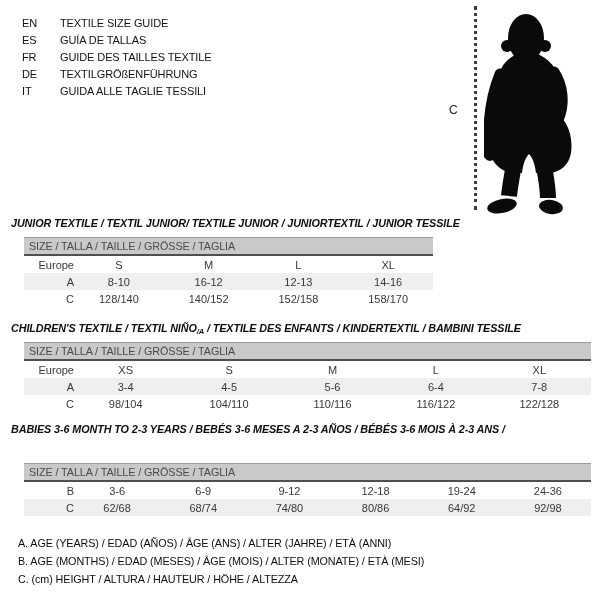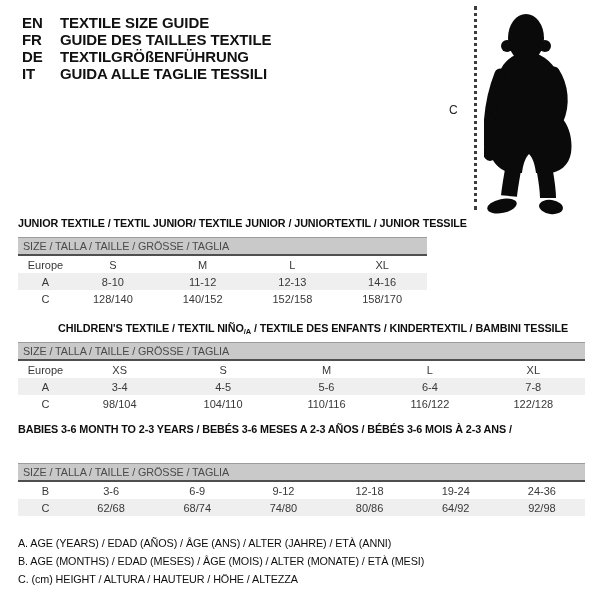--- a/index.html
+++ b/index.html
@@ -2,49 +2,53 @@
 <html><head>
 <meta charset="utf-8">
 <style>
   html,body{margin:0;padding:0;}
   body{
     width:600px;height:600px;position:relative;background:#ffffff;
     font-family:"Liberation Sans", sans-serif;color:#111;overflow:hidden;
   }
   
   .lang-block{position:absolute;left:22px;top:14px;}
-  .lang-row{display:flex;height:17px;align-items:center;font-weight:bold;font-size:15px;letter-spacing:-0.1px;}
+  .lang-row{display:flex;height:17px;align-items:center;font-weight:normal;font-size:11px;letter-spacing:-0.1px;}
   .lang-code{width:38px;flex:0 0 38px;}
   
   .figure-line{position:absolute;left:474px;top:6px;height:204px;width:0;border-left:3px dotted #3c3c3c;}
   .figure-c{position:absolute;left:449px;top:103px;font-size:12px;color:#222;}
   .baby-svg{position:absolute;left:484px;top:6px;}
   
-  .sec-title{position:absolute;left:18px;font-weight:bold;font-size:10.8px;letter-spacing:-0.1px;color:#0e0e0e;line-height:14px;}
+  .sec-title{position:absolute;left:11px;font-weight:bold;font-size:10.8px;letter-spacing:-0.1px;color:#0e0e0e;line-height:14px;font-style:italic;}
   .sec-title .sub{font-size:7.5px;vertical-align:-2px;}
-  table.size-table{position:absolute;left:18px;border-collapse:collapse;table-layout:fixed;font-size:11px;color:#383838;}
+  table.size-table{position:absolute;left:24px;border-collapse:collapse;table-layout:fixed;font-size:11px;color:#383838;}
   .size-table th{
     background:#c9c9c9;color:#4a4a4a;font-weight:normal;text-align:left;
     font-size:10.8px;padding:2px 0 2px 5px;height:12px;
     border-top:1px solid #9c9c9c;border-bottom:2px solid #4f4f4f;letter-spacing:-0.1px;
   }
   .size-table td{text-align:center;height:17px;padding:0;}
-  .size-table td.lbl{text-align:center;padding-left:5px;}
+  .size-table td.lbl{text-align:right;padding-left:5px;}
   .size-table tr.alt{background:#efefef;}
   
   .footnotes{position:absolute;left:18px;top:536px;}
   .footnote{font-weight:normal;font-size:10.8px;letter-spacing:-0.1px;line-height:14px;margin-bottom:4px;color:#0e0e0e;}
 </style>
 </head>
 <body>
 
 <div class="lang-block">
   <div class="lang-row">
     <span class="lang-code">EN</span>
     <span class="lang-label">TEXTILE SIZE GUIDE</span>
+  </div>
+  <div class="lang-row">
+    <span class="lang-code">ES</span>
+    <span class="lang-label">GUÍA DE TALLAS</span>
   </div>
   <div class="lang-row">
     <span class="lang-code">FR</span>
     <span class="lang-label">GUIDE DES TAILLES TEXTILE</span>
   </div>
   <div class="lang-row">
     <span class="lang-code">DE</span>
     <span class="lang-label">TEXTILGRÖßENFÜHRUNG</span>
   </div>
   <div class="lang-row">
@@ -90,35 +94,35 @@
     <tr>
       <td class="lbl">Europe</td>
       <td>S</td>
       <td>M</td>
       <td>L</td>
       <td>XL</td>
     </tr>
     <tr class="alt">
       <td class="lbl">A</td>
       <td>8-10</td>
-      <td>11-12</td>
+      <td>16-12</td>
       <td>12-13</td>
       <td>14-16</td>
     </tr>
     <tr>
       <td class="lbl">C</td>
       <td>128/140</td>
       <td>140/152</td>
       <td>152/158</td>
       <td>158/170</td>
     </tr>
   </tbody>
 </table>
 
-<div class="sec-title" style="top:321px;margin-left:40px;"><span>CHILDREN'S TEXTILE / TEXTIL NIÑO</span><span class="sub">/A</span><span> / TEXTILE DES ENFANTS / KINDERTEXTIL / BAMBINI TESSILE</span></div>
+<div class="sec-title" style="top:321px;"><span>CHILDREN'S TEXTILE / TEXTIL NIÑO</span><span class="sub">/A</span><span> / TEXTILE DES ENFANTS / KINDERTEXTIL / BAMBINI TESSILE</span></div>
 <table class="size-table" style="top:342px;width:567px;">
   <colgroup>
       <col style="width:50px;">
       <col>
       <col>
       <col>
       <col>
       <col>
     </colgroup>
   <thead>

